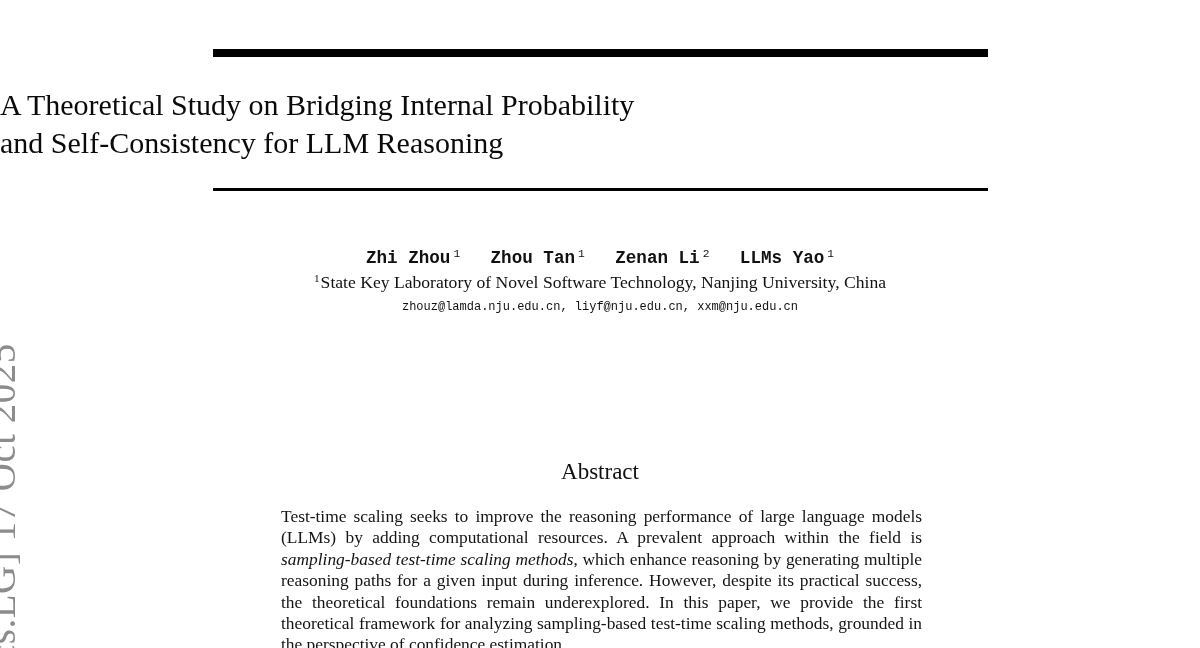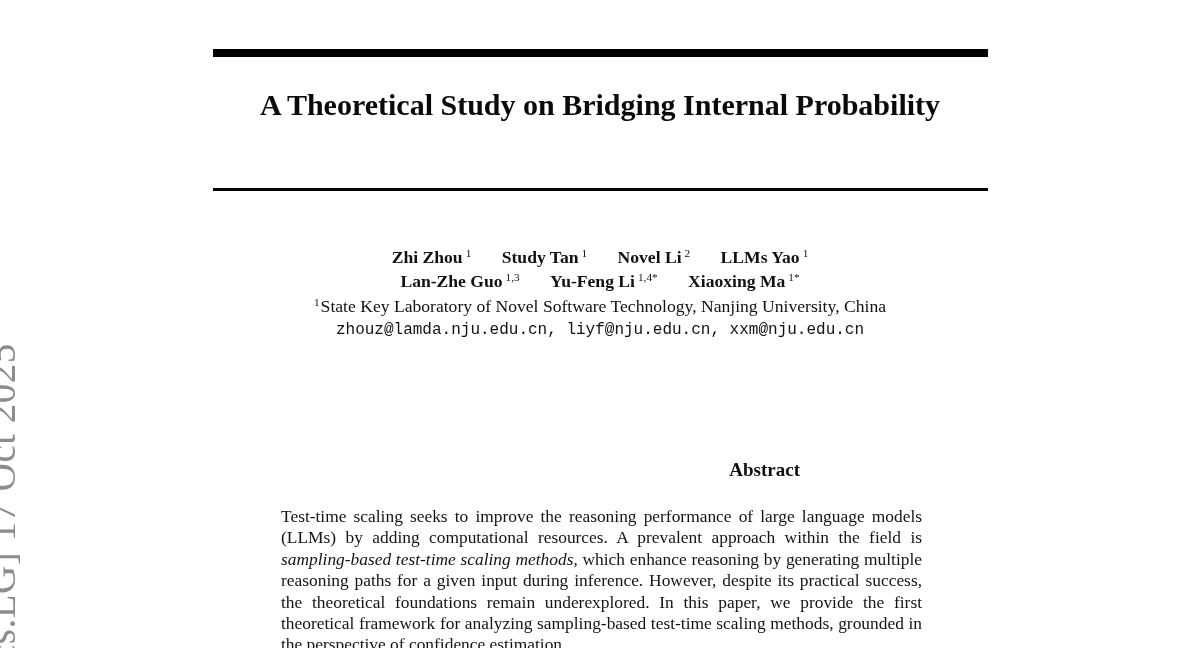--- a/index.html
+++ b/index.html
@@ -37,61 +37,60 @@
     position: absolute;
     left: 213px; top: 188px;
     width: 775px; height: 2.5px;
     background: #000000;
   }
 
   .title {
     position: absolute;
     left: 0; top: 86px;
     width: 1200px;
-    text-align: center;
-    font-weight: bold;
+    font-weight: normal;
     font-size: 30px;
     line-height: 38px;
     color: #0a0a0a;
   }
 
   .author-block {
     position: absolute;
     left: 0; top: 246px;
     width: 1200px;
     text-align: center;
     font-size: 17.6px;
     line-height: 22.4px;
   }
   .author-row { font-weight: bold; }
-  .author { margin: 16px 13px; white-space: nowrap; }
+  .author { margin: 16px 13px; white-space: nowrap; font-family: Liberation Mono, monospace; }
   .author-block sup, .affil sup {
     font-size: 64%;
     vertical-align: baseline;
     position: relative;
     top: -0.55em;
     margin-left: 3px;
     font-weight: normal;
   }
   .affil sup { margin-left: 0; margin-right: 1px; }
   .affil { font-weight: normal; }
   .emails {
     font-family: "Liberation Mono", monospace;
-    font-size: 16px;
+    font-size: 12px;
     line-height: 23px;
     letter-spacing: 0px;
   }
 
   .abstract-heading {
     position: absolute;
     left: 400px; top: 459px;
     width: 400px;
-    text-align: right;
-    font-weight: bold;
-    font-size: 19px;
+    text-align: center;
+    font-weight: normal;
+    font-size: 23px;
   }
   .abstract-body {
     position: absolute;
     left: 281px; top: 506px;
     width: 641px;
     font-size: 17.4px;
     line-height: 21.4px;
     text-align: justify;
     color: #141414;
   }
@@ -101,35 +100,31 @@
 <body>
 
 <div class="paper-page">
 
   <div class="arxiv-stamp">cs.LG] 17 Oct 2025</div>
 
   <div class="rule-thick"></div>
 
   <div class="title">
     <div>A Theoretical Study on Bridging Internal Probability</div>
+    <div>and Self-Consistency for LLM Reasoning</div>
   </div>
 
   <div class="rule-thin"></div>
 
   <div class="author-block">
     <div class="author-row">
       <span class="author"><span>Zhi Zhou</span><sup>1</sup></span>
-      <span class="author"><span>Study Tan</span><sup>1</sup></span>
-      <span class="author"><span>Novel Li</span><sup>2</sup></span>
+      <span class="author"><span>Zhou Tan</span><sup>1</sup></span>
+      <span class="author"><span>Zenan Li</span><sup>2</sup></span>
       <span class="author"><span>LLMs Yao</span><sup>1</sup></span>
-    </div>
-    <div class="author-row">
-      <span class="author"><span>Lan-Zhe Guo</span><sup>1,3</sup></span>
-      <span class="author"><span>Yu-Feng Li</span><sup>1,4*</sup></span>
-      <span class="author"><span>Xiaoxing Ma</span><sup>1*</sup></span>
     </div>
 
     <div class="affil"><sup>1</sup><span>State Key Laboratory of Novel Software Technology, Nanjing University, China</span></div>
 
     <div class="emails">zhouz@lamda.nju.edu.cn, liyf@nju.edu.cn, xxm@nju.edu.cn</div>
   </div>
 
   <div class="abstract-heading">Abstract</div>
 
   <div class="abstract-body">

